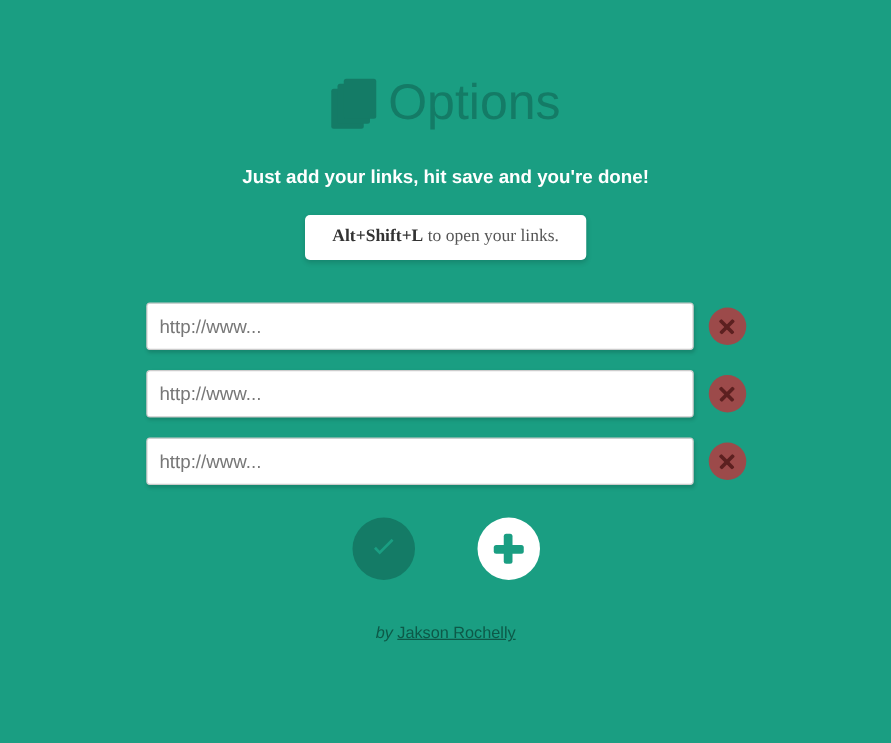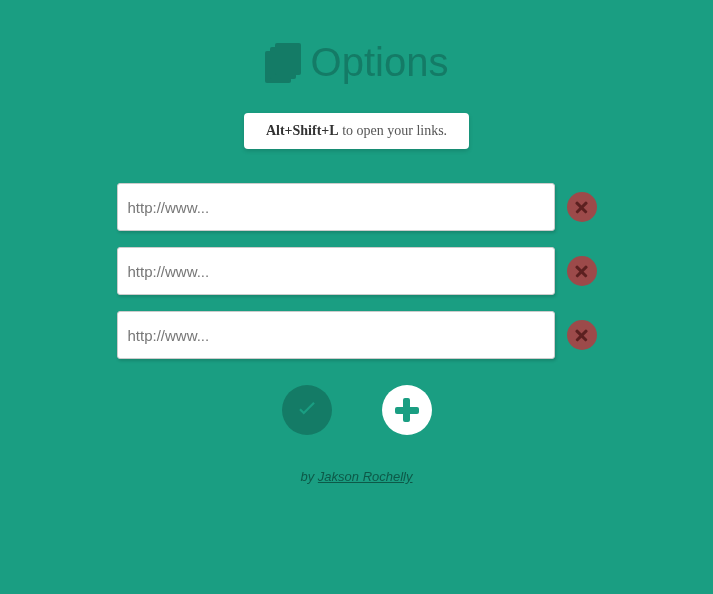--- a/index.html
+++ b/index.html
@@ -5,21 +5,21 @@
   * { box-sizing: border-box; margin: 0; padding: 0; }
   body {
     background: #1a9e82;
     font-family: Arial, Helvetica, sans-serif;
     width: 713px;
     height: 594px;
     overflow: hidden;
   }
   .container {
     text-align: center;
-    padding-top: 40px;
+    padding-top: 60px;
   }
   .title-row {
     display: flex;
     align-items: center;
     justify-content: center;
     gap: 10px;
     margin-bottom: 28px;
   }
   .stack-icon {
     position: relative;
@@ -66,21 +66,21 @@
     align-items: center;
     margin-bottom: 26px;
   }
   .link-row {
     display: flex;
     align-items: center;
     gap: 12px;
   }
   .link-input {
     width: 438px;
-    height: 48px;
+    height: 38px;
     border: 1px solid #ccc;
     border-radius: 3px;
     padding: 0 10px;
     font-size: 15px;
     color: #666;
     box-shadow: 1px 2px 3px rgba(0,0,0,0.15);
     outline: none;
   }
   .link-input::placeholder { color: #777; }
   .remove-btn {
@@ -138,37 +138,37 @@
   }
   .add-btn::before { width: 24px; height: 7px; }
   .add-btn::after { width: 7px; height: 24px; }
   .footer {
     font-size: 13px;
     color: #0d5948;
   }
   .footer .by { font-style: italic; text-align: center; }
   .footer a {
     color: #0d5948;
-    font-style: italic;
     text-decoration: underline;
   }
 </style>
 </head>
 <body>
 
 <div class="container">
   <div class="title-row">
     <div class="stack-icon">
       <div class="sheet s3"></div>
       <div class="sheet s2"></div>
       <div class="sheet s1"></div>
     </div>
     <h1 class="title">Options</h1>
   </div>
 
+  <div class="subtitle">Just add your links, hit save and you're done!</div>
 
   <div class="shortcut-box">
     <b>Alt+Shift+L</b><span> to open your links.</span>
   </div>
 
   <div class="links">
     <div class="link-row">
       <input class="link-input" type="text" placeholder="http://www..." style="">
       <button class="remove-btn" aria-label="remove">
       </button>

